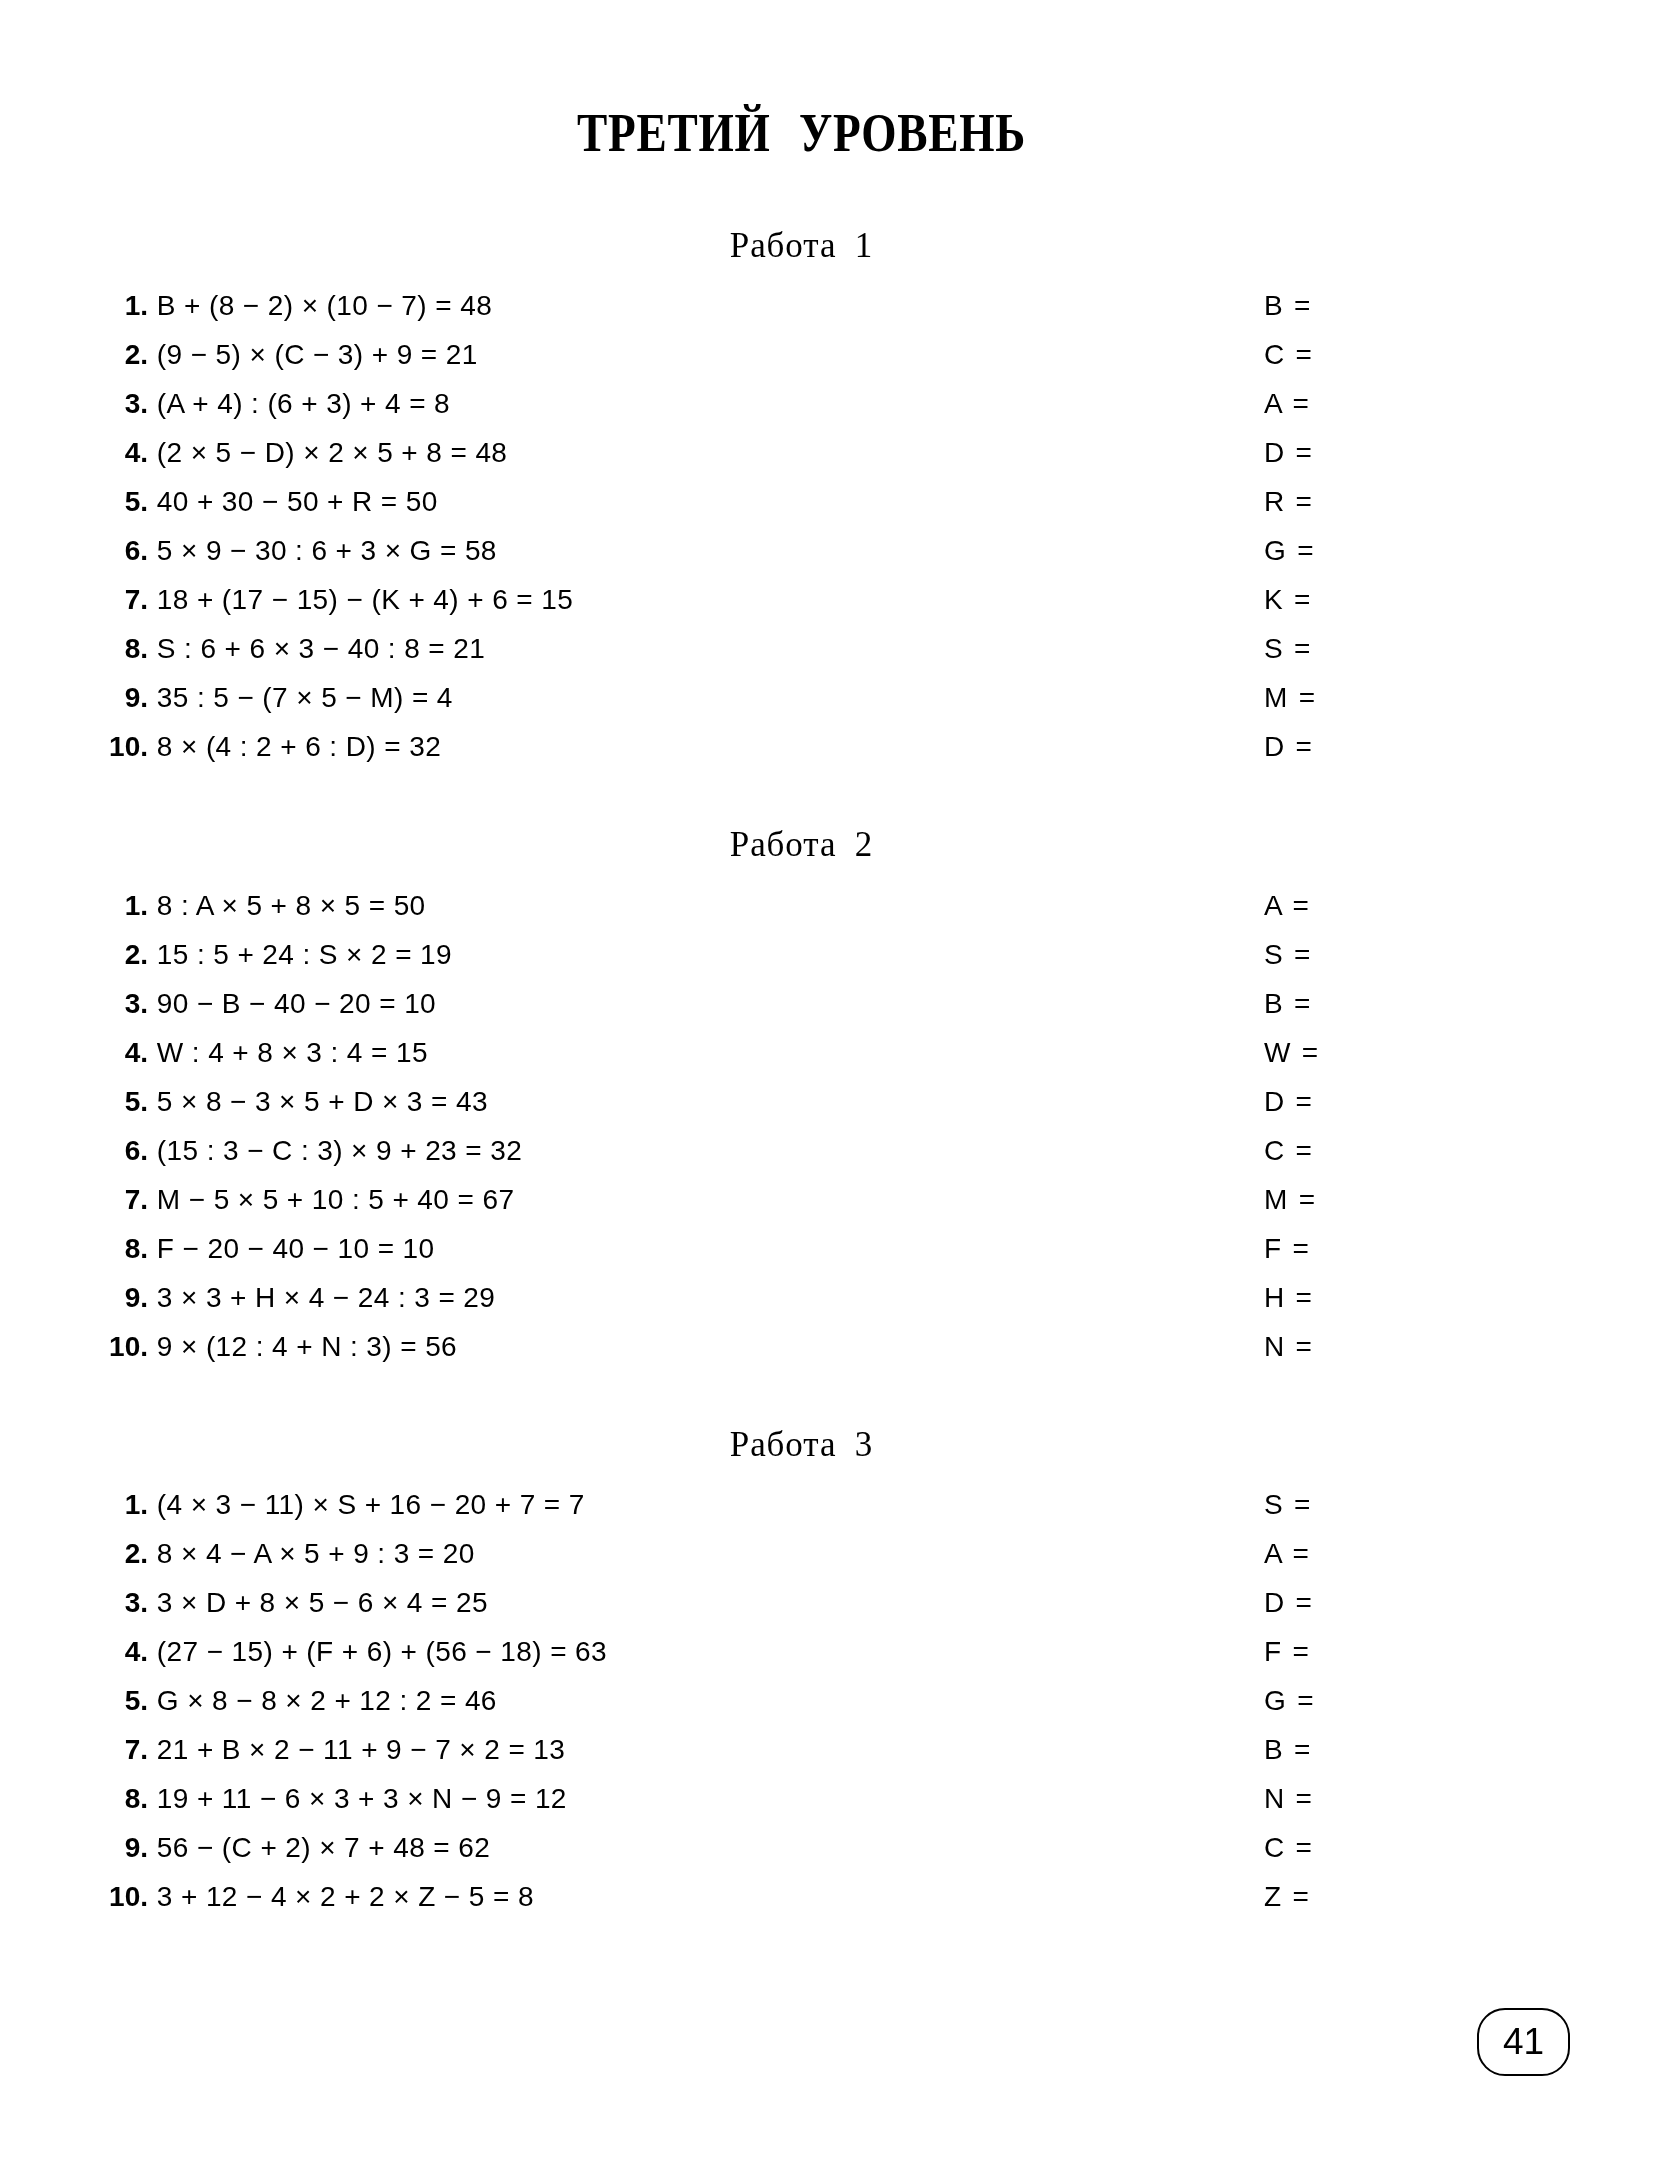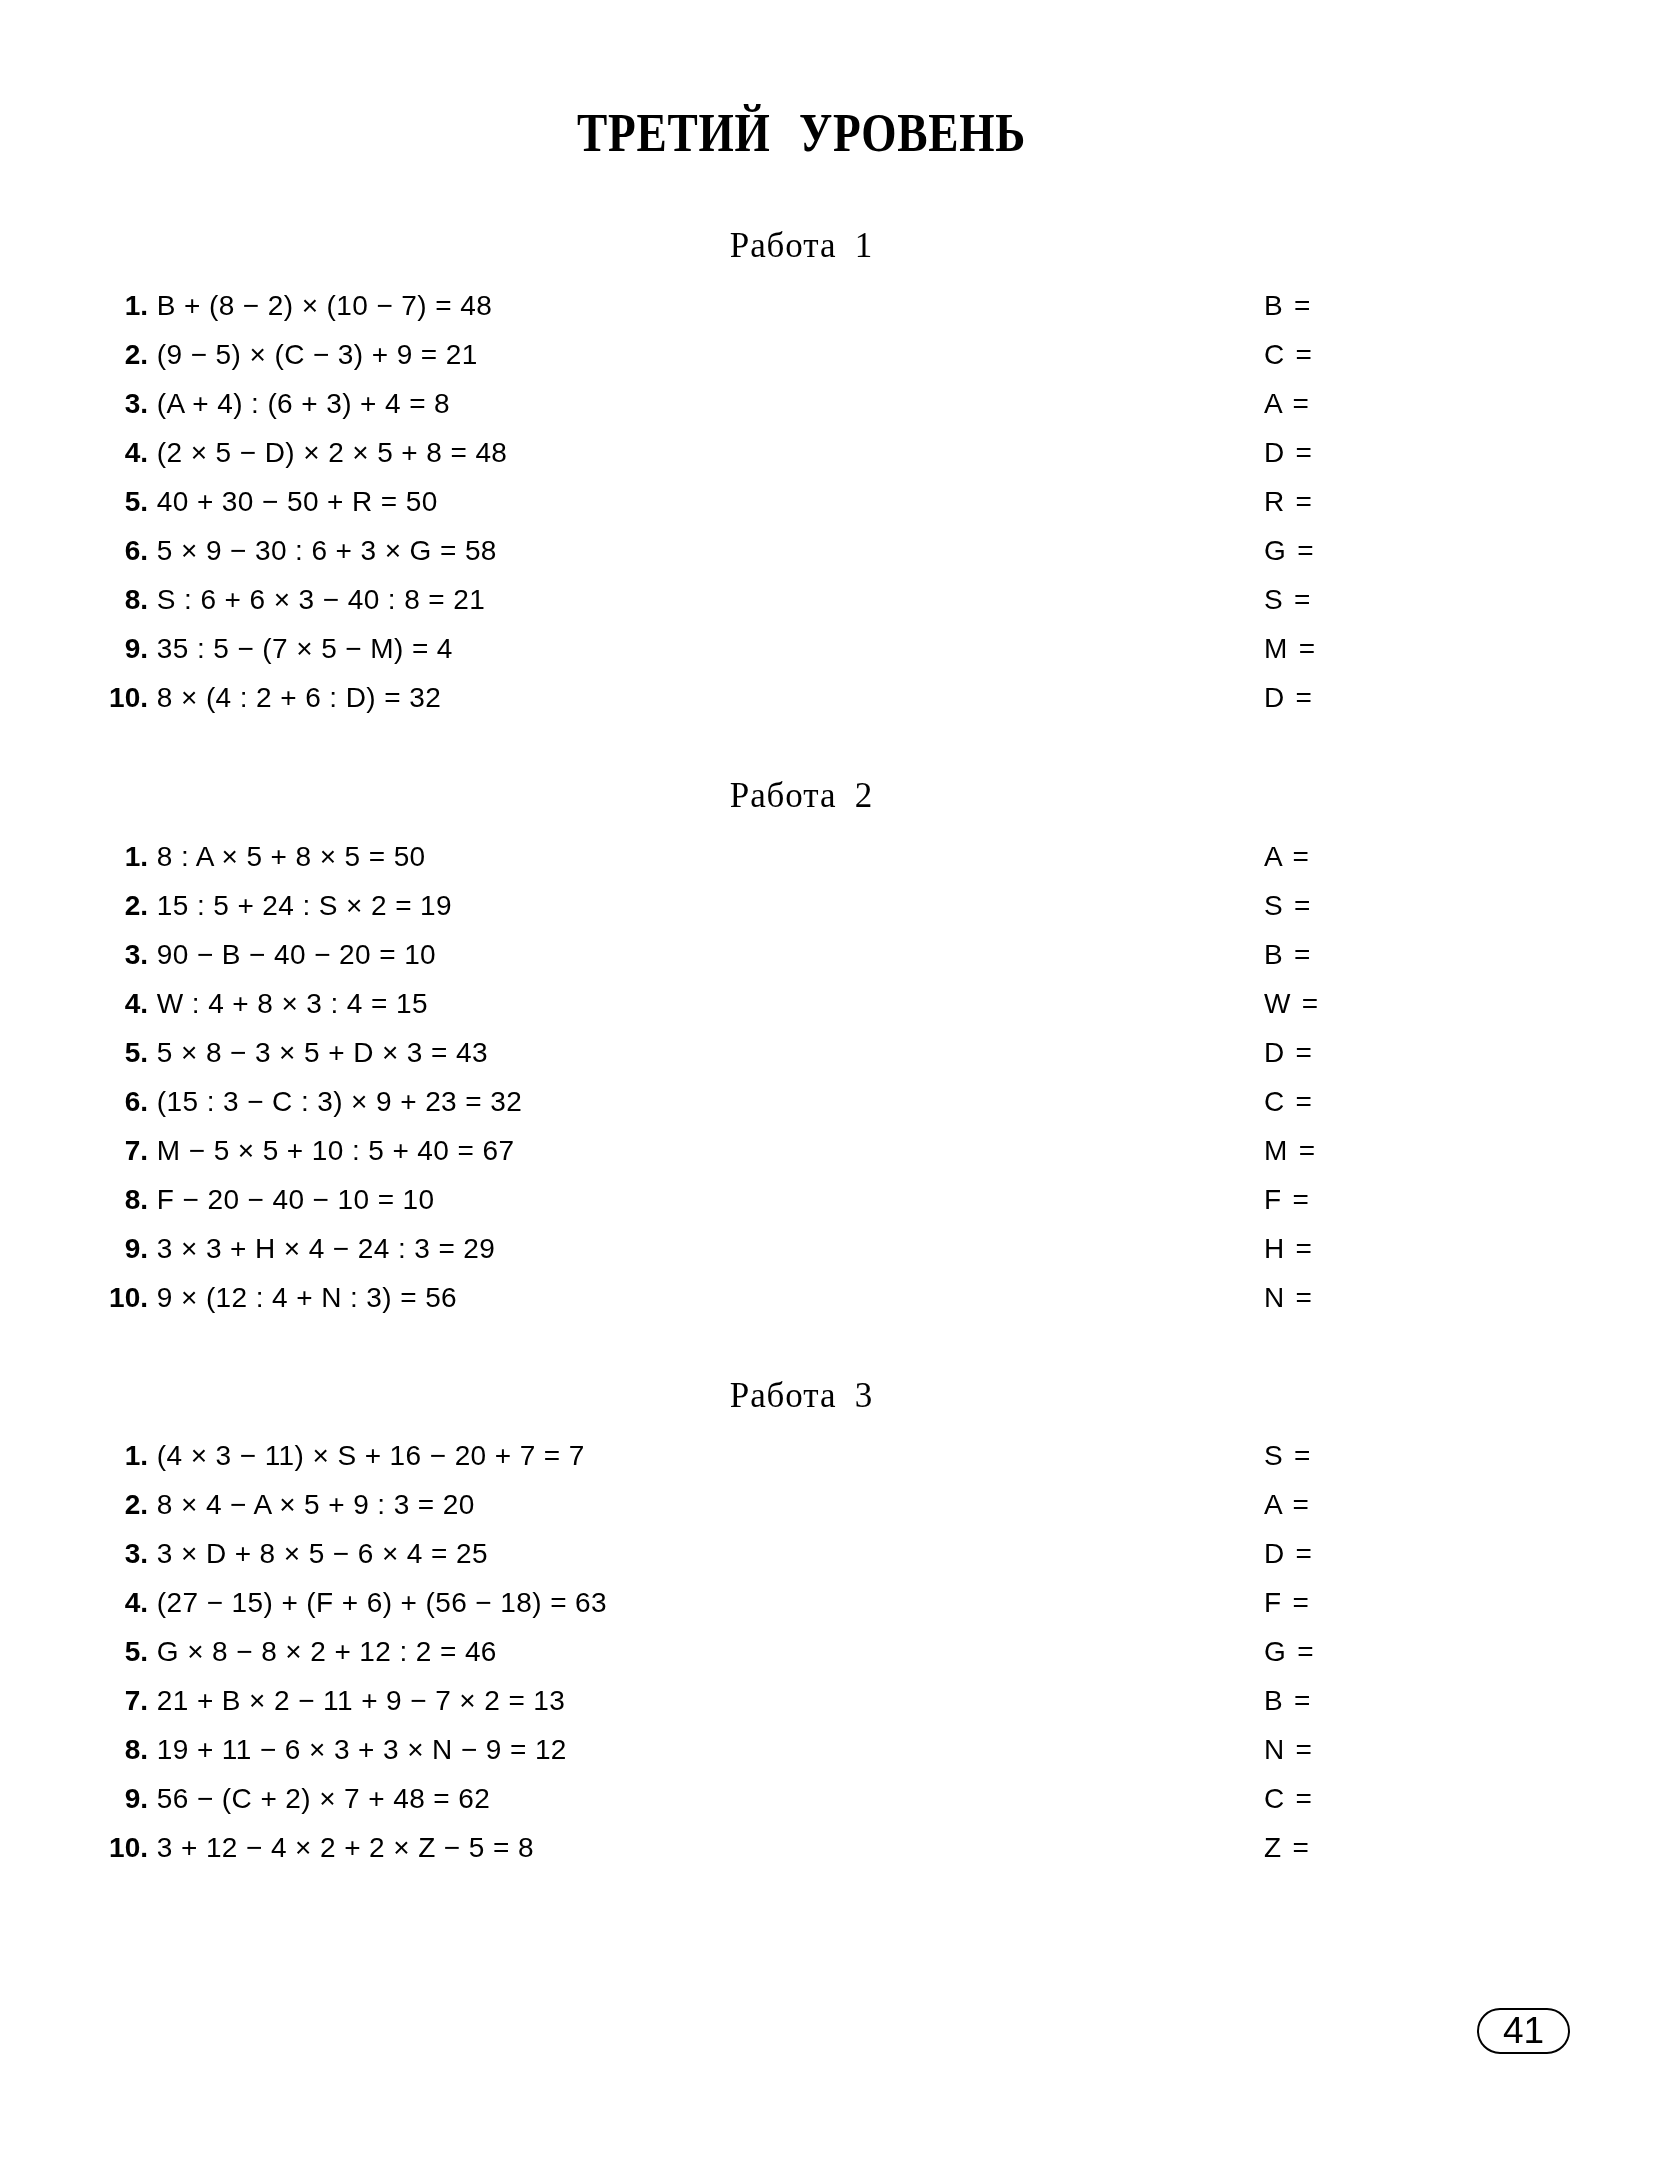--- a/index.html
+++ b/index.html
@@ -69,21 +69,21 @@
     position: absolute;
     left: 1176px;
     top: 0;
     letter-spacing: 1.8px;
   }
   .page-number-badge {
     position: absolute;
     left: 1477px;
     top: 2008px;
     width: 93px;
-    height: 46px;
+    height: 68px;
     border: 2.6px solid #000000;
     border-radius: 28px;
     display: flex;
     align-items: center;
     justify-content: center;
     font-size: 37px;
     box-sizing: border-box;
   }
 </style>
 </head>
@@ -119,20 +119,24 @@
   <div class="problem-row">
     <span class="problem-number">5.</span><span class="problem-equation">40 + 30 − 50 + R = 50</span>
     <span class="answer-blank">R =</span>
   </div>
 
   <div class="problem-row">
     <span class="problem-number">6.</span><span class="problem-equation">5 × 9 − 30 : 6 + 3 × G = 58</span>
     <span class="answer-blank">G =</span>
   </div>
 
+  <div class="problem-row">
+    <span class="problem-number">7.</span><span class="problem-equation">18 + (17 − 15) − (K + 4) + 6 = 15</span>
+    <span class="answer-blank">K =</span>
+  </div>
 
   <div class="problem-row">
     <span class="problem-number">8.</span><span class="problem-equation">S : 6 + 6 × 3 − 40 : 8 = 21</span>
     <span class="answer-blank">S =</span>
   </div>
 
   <div class="problem-row">
     <span class="problem-number">9.</span><span class="problem-equation">35 : 5 − (7 × 5 − M) = 4</span>
     <span class="answer-blank">M =</span>
   </div>

